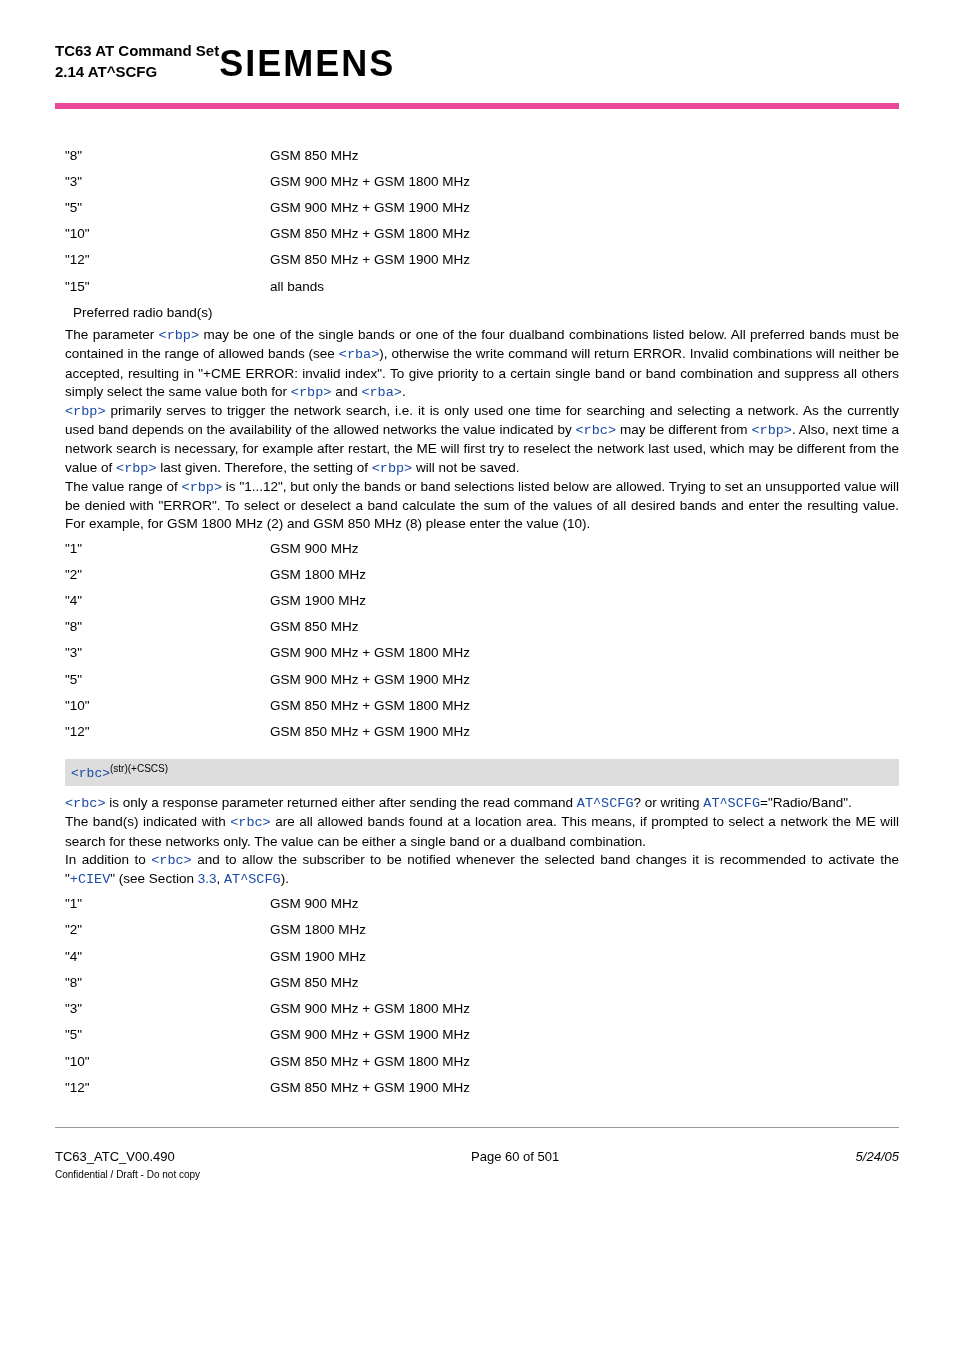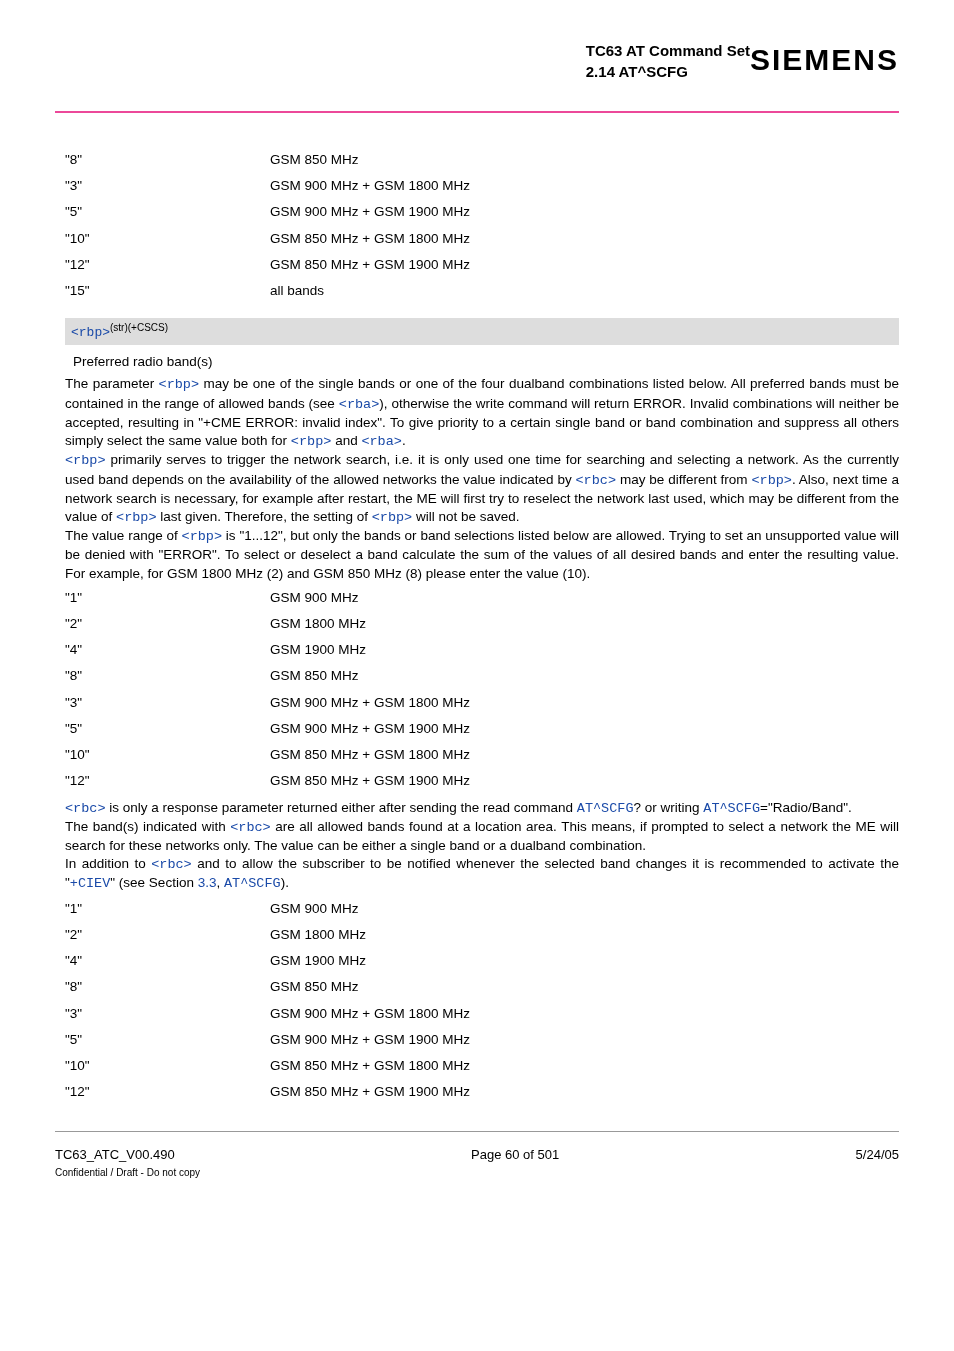--- a/index.html
+++ b/index.html
@@ -8,51 +8,51 @@
     font-size: 13.5px;
     color: #000;
     background: #fff;
     width: 954px;
     margin: 0 auto;
     padding: 40px 55px 30px 55px;
     line-height: 1.35;
   }
   .header {
     display: flex;
-    justify-content: flex-end;
+    justify-content: flex-start;
     align-items: flex-start;
-    border-bottom: 2px solid #ec4899;
-    padding-bottom: 29px;
+    border-bottom: 6px solid #ec4899;
+    padding-bottom: 14px;
     margin-bottom: 38px;
   }
   .header-left { font-weight: bold; font-size: 15px; line-height: 1.4; }
-  .logo { font-family: Arial, sans-serif; font-weight: 900; font-size: 30px; letter-spacing: 2px; color: #000; }
+  .logo { font-family: Arial, sans-serif; font-weight: 900; font-size: 36px; letter-spacing: 2px; color: #000; }
   .content { padding-left: 10px; padding-right: 0; }
   .kv-row { display: flex; margin-bottom: 8px; }
   .kv-key { width: 205px; flex-shrink: 0; }
   .kv-val { }
   .param-bar {
     background: #ddd;
     padding: 3px 6px;
     margin-top: 18px;
     margin-bottom: 8px;
     font-size: 13px;
   }
   .param-bar .mono { font-family: "Courier New", monospace; color: #1a4aa8; }
   .param-bar sup { font-size: 10px; color: #000; }
   .subhead { margin-bottom: 4px; margin-left: 8px; }
   .para { text-align: justify; margin-bottom: 0; }
   .mono { font-family: "Courier New", monospace; }
   .link { color: #1a4aa8; }
   .band-list { margin-top: 6px; margin-bottom: 4px; }
-  .footer-rule { border-top: 1.5px solid #999; margin-top: 30px; padding-top: 14px; }
+  .footer-rule { border-top: 1.5px solid #999; margin-top: 30px; padding-top: 20px; }
   .footer { display: flex; justify-content: space-between; font-size: 13px; }
   .footer-left { }
   .footer-center { text-align: left; }
-  .footer-right { text-align: center; }
+  .footer-right { text-align: center; font-style: italic; }
   .conf { font-size: 10px; margin-top: 2px; }
 </style>
 </head>
 <body>
 
 <div class="header">
   <div class="header-left">
     <div>TC63 AT Command Set</div>
     <div>2.14 AT^SCFG</div>
   </div>
@@ -81,23 +81,20 @@
     <div class="kv-row">
         <div class="kv-key">"12"</div>
         <div class="kv-val">GSM 850 MHz + GSM 1900 MHz</div>
       </div>
     <div class="kv-row">
         <div class="kv-key">"15"</div>
         <div class="kv-val">all bands</div>
       </div>
   </div>
 
-  <div class="param-bar">
-    <span class="mono">&lt;rbp&gt;</span><sup>(str)(+CSCS)</sup>
-  </div>
 
   <div class="subhead">Preferred radio band(s)</div>
 
   <div class="para">
     <span>The parameter </span><span class="mono link">&lt;rbp&gt;</span><span> may be one of the single bands or one of the four dualband combinations listed below. All preferred bands must be contained in the range of allowed bands (see </span><span class="mono link">&lt;rba&gt;</span><span>), otherwise the write command will return ERROR. Invalid combinations will neither be accepted, resulting in "+CME ERROR: invalid index". To give priority to a certain single band or band combination and suppress all others simply select the same value both for </span><span class="mono link">&lt;rbp&gt;</span><span> and </span><span class="mono link">&lt;rba&gt;</span><span>.</span>
   </div>
   <div class="para">
     <span class="mono link">&lt;rbp&gt;</span><span> primarily serves to trigger the network search, i.e. it is only used one time for searching and selecting a network. As the currently used band depends on the availability of the allowed networks the value indicated by </span><span class="mono link">&lt;rbc&gt;</span><span> may be different from </span><span class="mono link">&lt;rbp&gt;</span><span>. Also, next time a network search is necessary, for example after restart, the ME will first try to reselect the network last used, which may be different from the value of </span><span class="mono link">&lt;rbp&gt;</span><span> last given. Therefore, the setting of </span><span class="mono link">&lt;rbp&gt;</span><span> will not be saved.</span>
   </div>
   <div class="para">
@@ -132,20 +129,23 @@
     <div class="kv-row">
         <div class="kv-key">"10"</div>
         <div class="kv-val">GSM 850 MHz + GSM 1800 MHz</div>
       </div>
     <div class="kv-row">
         <div class="kv-key">"12"</div>
         <div class="kv-val">GSM 850 MHz + GSM 1900 MHz</div>
       </div>
   </div>
 
+  <div class="param-bar">
+    <span class="mono">&lt;rbc&gt;</span><sup>(str)(+CSCS)</sup>
+  </div>
 
 
   <div class="para">
     <span class="mono link">&lt;rbc&gt;</span><span> is only a response parameter returned either after sending the read command </span><span class="mono link">AT^SCFG</span><span>? or writing </span><span class="mono link">AT^SCFG</span><span>="Radio/Band".</span>
   </div>
   <div class="para">
     <span>The band(s) indicated with </span><span class="mono link">&lt;rbc&gt;</span><span> are all allowed bands found at a location area. This means, if prompted to select a network the ME will search for these networks only. The value can be either a single band or a dualband combination.</span>
   </div>
   <div class="para">
     <span>In addition to </span><span class="mono link">&lt;rbc&gt;</span><span> and to allow the subscriber to be notified whenever the selected band changes it is recommended to activate the "</span><span class="mono link">+CIEV</span><span>" (see Section </span><span class="link">3.3</span><span>, </span><span class="mono link">AT^SCFG</span><span>).</span>

